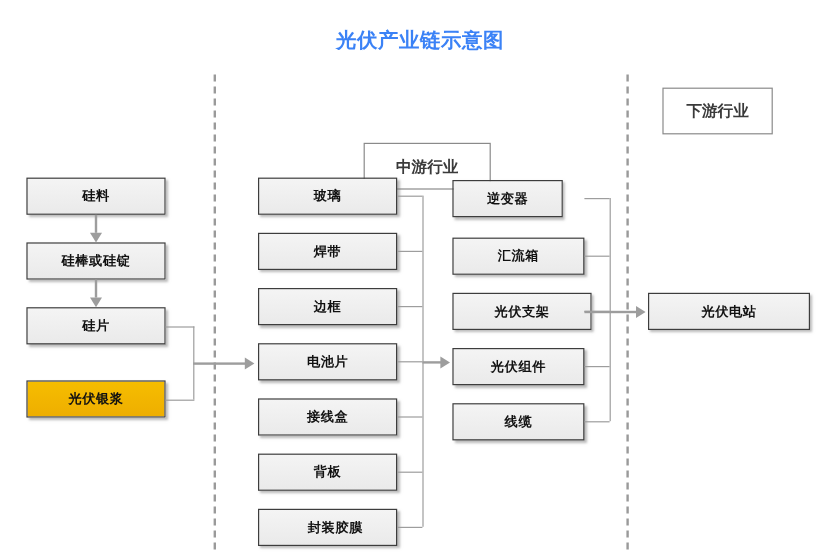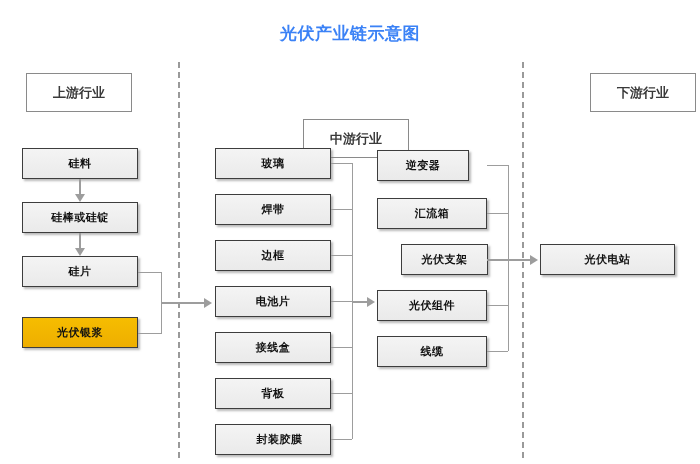--- a/index.html
+++ b/index.html
@@ -120,29 +120,26 @@
     border-top: 8px solid #9d9d9d;
   }
 </style>
 </head>
 <body>
 
 <div id="canvas">
 
   <div class="title">光伏产业链示意图</div>
 
-  <div class="section-head" style="left:26px; top:73px; width:106px;">
-    <span>上游行业</span>
-  </div>
 
   <div class="section-head" style="left:303px; top:73px; width:106px;margin-top:46px;">
     <span>中游行业</span>
   </div>
 
-  <div class="section-head" style="left:590px; top:73px; width:106px;">
+  <div class="section-head" style="left:552px; top:73px; width:92px;">
     <span>下游行业</span>
   </div>
 
   <div class="divider" style="left:178px;"></div>
   <div class="divider" style="left:522px;"></div>
 
   <div class="node" style="left:22px; top:148px; width:116px;">
     <span>硅料</span>
   </div>
 
@@ -204,21 +201,21 @@
 
   <div class="arrow-line" style="left:352px; top:301px; width:16px;"></div>
   <div class="arrow-head-r" style="left:367px; top:297px;"></div>
 
   <div class="node" style="left:377px; top:150px; width:92px;">
     <span>逆变器</span>
   </div>
   <div class="node" style="left:377px; top:198px; width:110px;">
     <span>汇流箱</span>
   </div>
-  <div class="node" style="left:377px; top:244px; width:87px;margin-left:24px;">
+  <div class="node" style="left:377px; top:244px; width:116px;">
     <span>光伏支架</span>
   </div>
   <div class="node" style="left:377px; top:290px; width:110px;">
     <span>光伏组件</span>
   </div>
   <div class="node" style="left:377px; top:336px; width:110px;">
     <span>线缆</span>
   </div>
 
   <div class="conn-h" style="left:487px; top:165px; width:21px;"></div>

